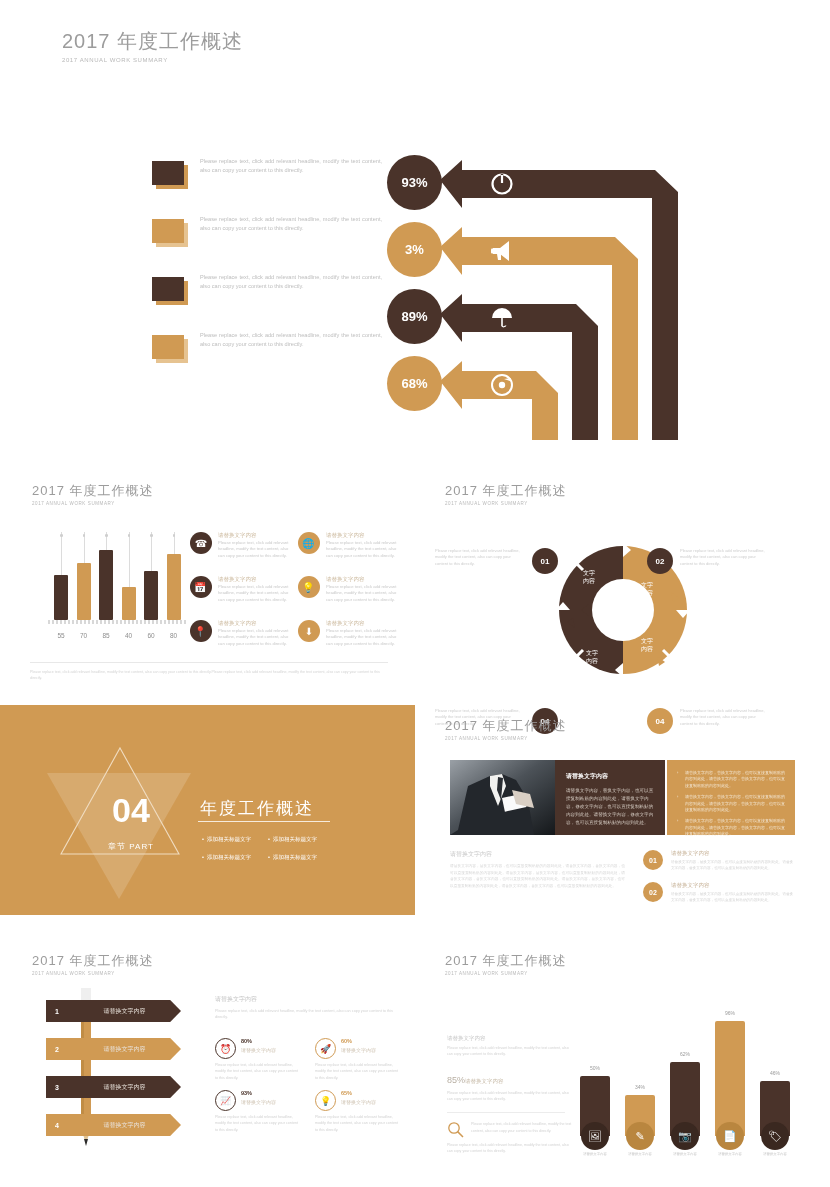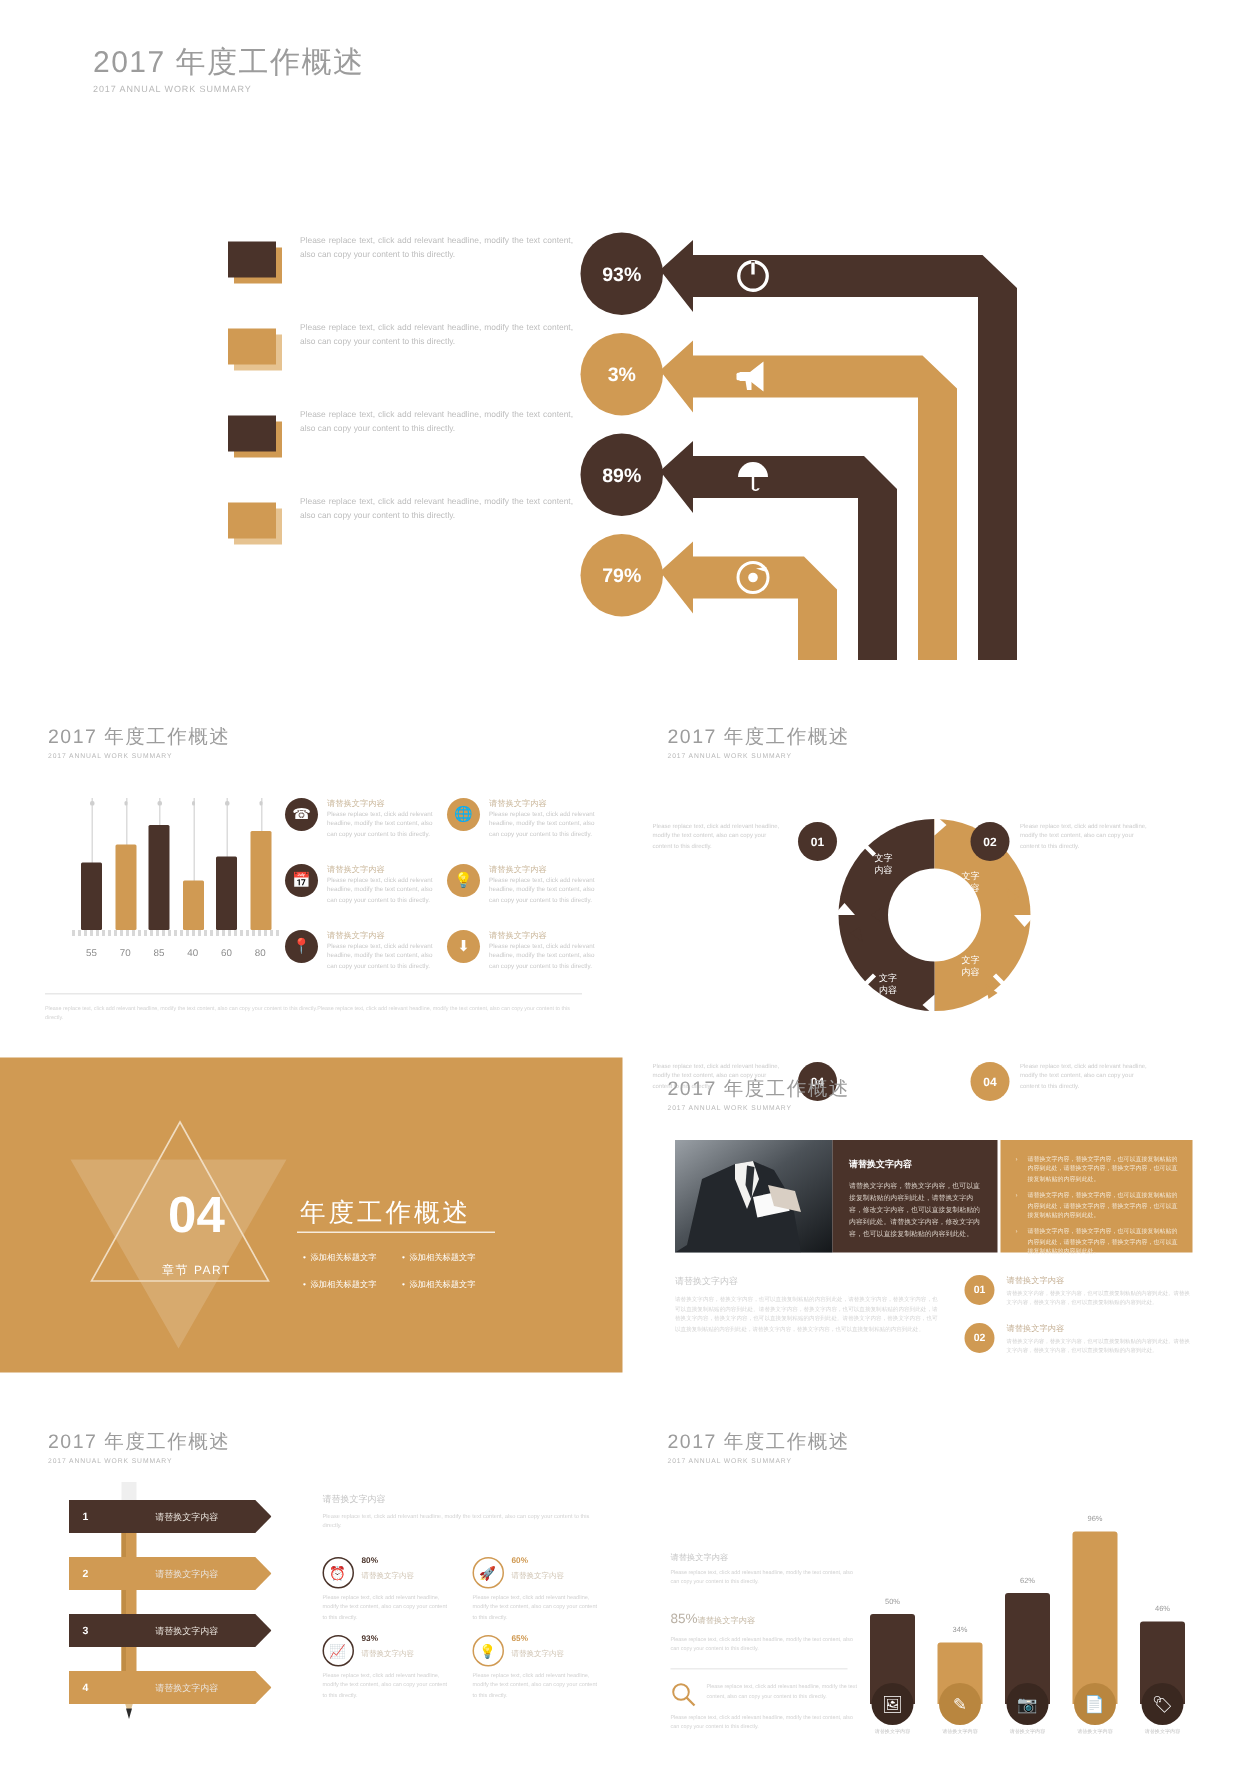--- a/index.html
+++ b/index.html
@@ -185,21 +185,21 @@
           <div class="s1-sq-front" style="background:#d09a53"></div>
         </div>
         <div class="s1-txt lorem">Please replace text, click add relevant headline, modify the text content, also can copy your content to this directly.</div>
       </div>
     </div>
 
   <div id="s1-circles">
       <div class="s1-circ" style="top: 0px; left: 0px; background: rgb(74, 51, 42);">93%</div>
       <div class="s1-circ" style="top: 67px; left: 0px; background: rgb(208, 154, 83);">3%</div>
       <div class="s1-circ" style="top: 134px; left: 0px; background: rgb(74, 51, 42);">89%</div>
-      <div class="s1-circ" style="top: 201px; left: 0px; background: rgb(208, 154, 83);">79%</div>
+      <div class="s1-circ" style="top: 201px; left: 0px; background: rgb(208, 154, 83);">68%</div>
     </div>
 
   <div id="s1-arrows">
     <svg width="250" height="300" viewBox="0 0 250 300">
 
       <path d="M0 30 L22 10 L22 20 L215 20 L238 42 L238 290 L212 290 L212 48 L22 48 L22 58 Z" fill="#4a332a"></path>
 
       <path d="M0 97 L22 77 L22 87 L175 87 L198 109 L198 290 L172 290 L172 115 L22 115 L22 125 Z" fill="#d09a53"></path>
 
       <path d="M0 164 L22 144 L22 154 L136 154 L158 176 L158 290 L132 290 L132 182 L22 182 L22 192 Z" fill="#4a332a"></path>

